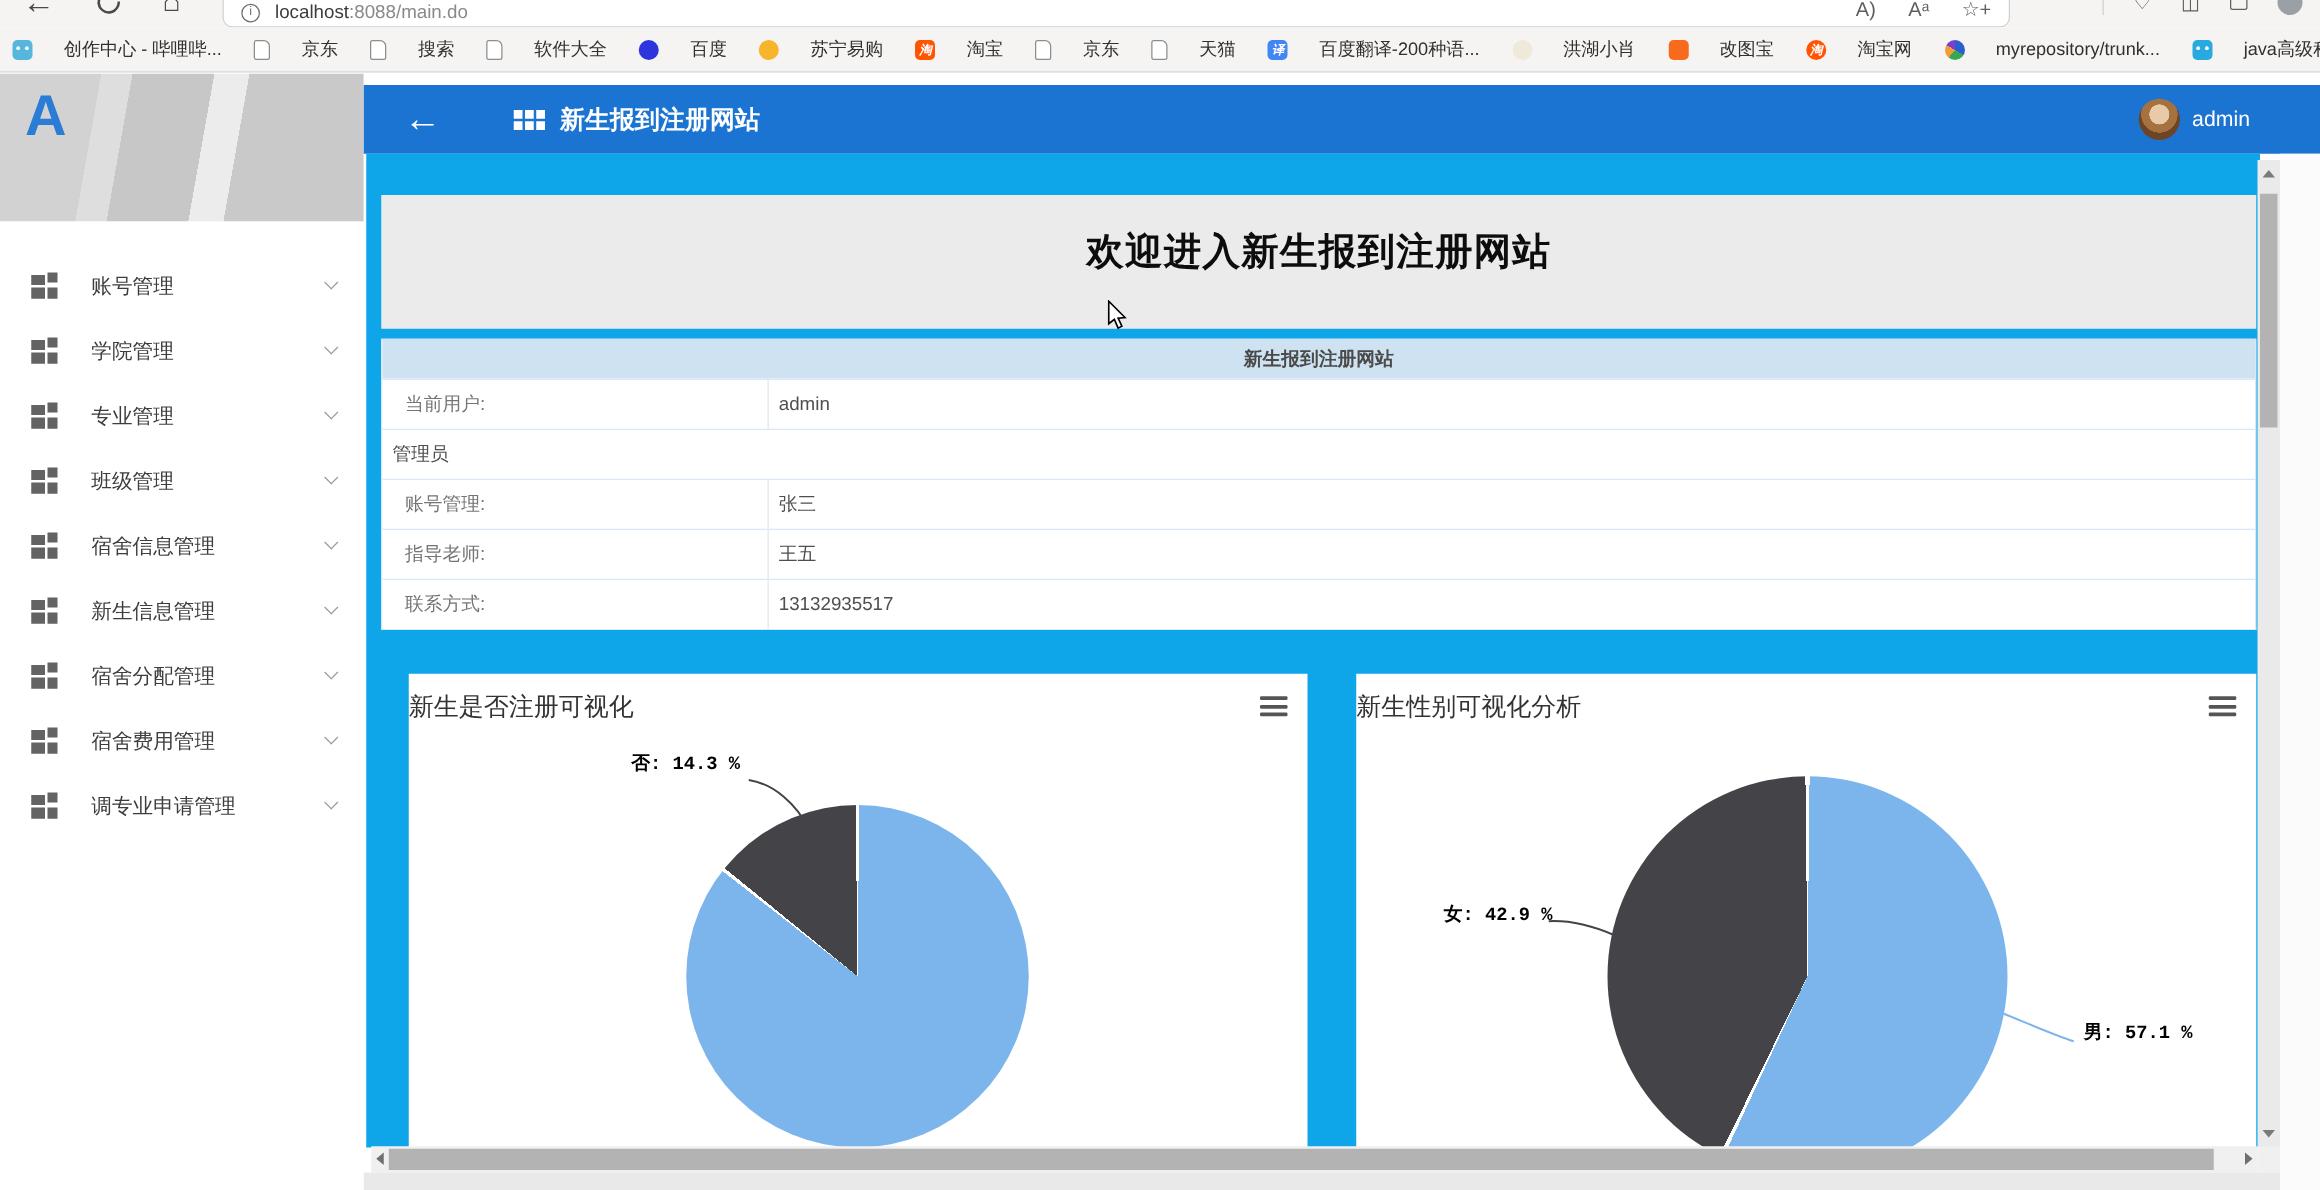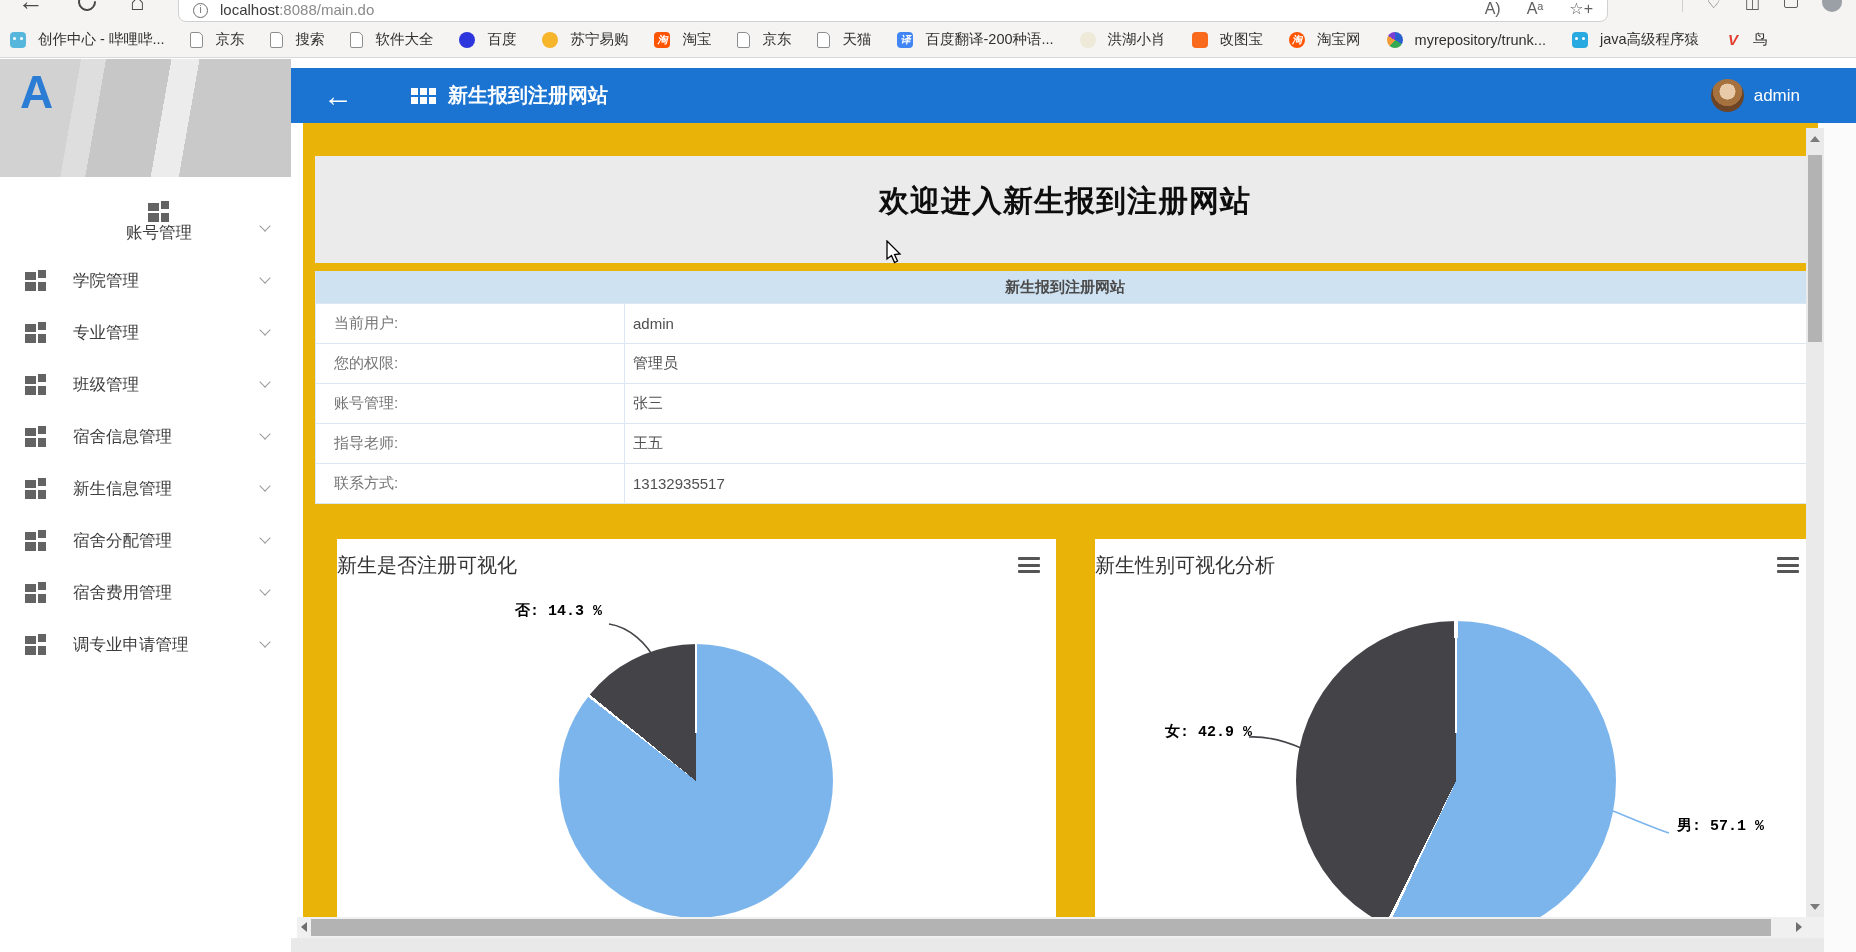--- a/index.html
+++ b/index.html
@@ -22,61 +22,61 @@
   .url-actions { margin-left:auto; display:flex; gap:26px; color:#5f5f5f; font-size:15px; align-items:flex-end; }
   .tb-right { position:absolute; right:14px; top:-8px; display:flex; gap:24px; align-items:center; color:#5f5f5f; }
   .tb-sep { width:1px; height:20px; background:#cfcfcf; }
   .tb-avatar { width:20px; height:20px; border-radius:50%; background:#9aa0a6; }
   .tb-glyph { font-size:16px; }
   .tb-box { width:14px; height:12px; border:1.6px solid #5f5f5f; border-radius:2px; position:relative; }
   .tb-box::after { content:"+"; position:absolute; right:-6px; top:-9px; font-size:11px; }
 
   .bookmarks { position:absolute; left:0; top:22px; width:1856px; height:36px; background:#f5f4f3;
     border-bottom:1px solid #d8d8d8; display:flex; align-items:center; padding-left:10px; gap:26px; overflow:hidden; }
-  .bm { display:flex; align-items:center; gap:12px; cursor:default; flex:none; }
+  .bm { display:flex; align-items:center; gap:25px; cursor:default; flex:none; }
   .bm-label { font-size:14.5px; color:#303030; white-space:nowrap; }
   .bm-ico { width:16px; height:16px; flex:none; display:flex; align-items:center; justify-content:center;
     font-size:10px; color:#fff; font-weight:bold; border-radius:4px; }
   .ico-page { width:13px; height:16px; background:#fff; border:1.5px solid #8d8d8d; border-radius:2px 5px 2px 2px; }
   .ico-circle { border-radius:50%; }
   .ico-tv { border-radius:4px; position:relative; }
   .ico-tv::after { content:""; position:absolute; left:3px; top:5px; width:3px; height:3px; background:#fff; border-radius:50%; box-shadow:7px 0 0 #fff; }
   .ico-globe { border-radius:50%; background:conic-gradient(#2a5fd0 0 120deg,#36a852 120deg 220deg,#f29b38 220deg 300deg,#7b3fd4 300deg 360deg); }
   .ico-v { background:none !important; color:#e23b2e; font-size:15px; font-weight:bold; font-style:italic; }
 
   
   .page { position:absolute; left:0; top:59px; width:1856px; height:893px; background:#fff; }
 
   .sidebar { position:absolute; left:0; top:0; width:291px; height:893px; background:#fff; }
   .banner { position:absolute; left:0; top:0; width:291px; height:118px;
     background:linear-gradient(100deg,#d2d2d2 0 26%, #dedede 26% 34%, #c7c7c7 34% 55%, #ececec 55% 64%, #c9c9c9 64% 100%); }
   .logo-a { position:absolute; left:20px; top:6px; font-size:46px; font-weight:bold; color:#2b7cd4; }
   .menu { position:absolute; left:0; top:118px; width:291px; padding-top:0; }
   .side-item { position:relative; height:52px; display:flex; align-items:center; cursor:pointer; }
-  .side-item:first-child { margin-top:26px; margin-bottom:0;flex-direction:column; }
+  .side-item:first-child { margin-top:26px; margin-bottom:0; }
   .gicon { display:grid; grid-template-columns:11px 8px; grid-template-rows:8px 9px; gap:2px; margin-left:25px; }
   .gicon span { background:#636363; }
   .gicon span:nth-child(2) { margin-top:-2px; height:8px; }
   .side-label { margin-left:27px; font-size:16.5px; color:#3d3d3d; }
   .chev { position:absolute; right:22px; top:50%; width:8px; height:8px; margin-top:-7px;
     border-right:1.8px solid #9a9a9a; border-bottom:1.8px solid #9a9a9a; transform:rotate(45deg); }
 
   .right { position:absolute; left:291px; top:0; width:1565px; height:893px; background:#fff; }
   .appbar { position:absolute; left:0; top:9px; width:1565px; height:55px; background:#1b74d1;
     display:flex; align-items:center; color:#fff; }
   .back-arrow { margin-left:32px; font-size:30px; line-height:1; cursor:pointer; }
   .appgrid { display:grid; grid-template-columns:repeat(3,7px); grid-template-rows:7px 7px; gap:2px; margin-left:58px; cursor:pointer; }
   .appgrid span { background:#fff; }
   .app-title { margin-left:12px; font-size:20px; font-weight:bold; }
   .app-user { margin-left:auto; margin-right:56px; display:flex; align-items:center; gap:10px; cursor:pointer; }
   .avatar { width:33px; height:33px; border-radius:50%;
     background:radial-gradient(circle at 50% 38%, #e8c9a8 0 30%, #a5713f 31% 55%, #6d4526 56% 100%); }
   .app-user-name { font-size:17px; }
 
-  .viewport { position:absolute; left:12px; top:64px; width:1515px; height:795px; background:#eab308; overflow:hidden; }
+  .viewport { position:absolute; left:2px; top:64px; width:1515px; height:795px; background:#0ea5e9; overflow:hidden; }
   .welcome { position:absolute; left:12px; top:33px; width:1500px; height:107px; background:#ebebeb; }
   .welcome h1 { text-align:center; padding-top:25px; font-size:30px; color:#0d0d0d; letter-spacing:1px; }
 
   .info-table { position:absolute; left:12px; top:148px; width:1500px; background:#fff;
     border:1px solid #d9e7f2; border-top:none; }
   .it-head { height:32px; background:#cfe2f1; display:flex; align-items:center; justify-content:center;
     font-size:15px; font-weight:bold; color:#4a4a4a; }
   .it-row { display:flex; height:40px; border-top:1px solid #dbe8f4; background:#fff; }
   .it-label { width:309px; border-right:1px solid #dbe8f4; display:flex; align-items:center;
     padding-left:18px; font-size:15px; color:#757575; }
@@ -329,21 +329,20 @@
         </div>
 
         <div class="info-table">
           <div class="it-head">新生报到注册网站</div>
           <div id="it-rows">
               <div class="it-row">
                 <div class="it-label">当前用户:</div>
                 <div class="it-value">admin</div>
               </div>
               <div class="it-row">
-                <div class="it-label">您的权限:</div>
                 <div class="it-value">管理员</div>
               </div>
               <div class="it-row">
                 <div class="it-label">账号管理:</div>
                 <div class="it-value">张三</div>
               </div>
               <div class="it-row">
                 <div class="it-label">指导老师:</div>
                 <div class="it-value">王五</div>
               </div>

